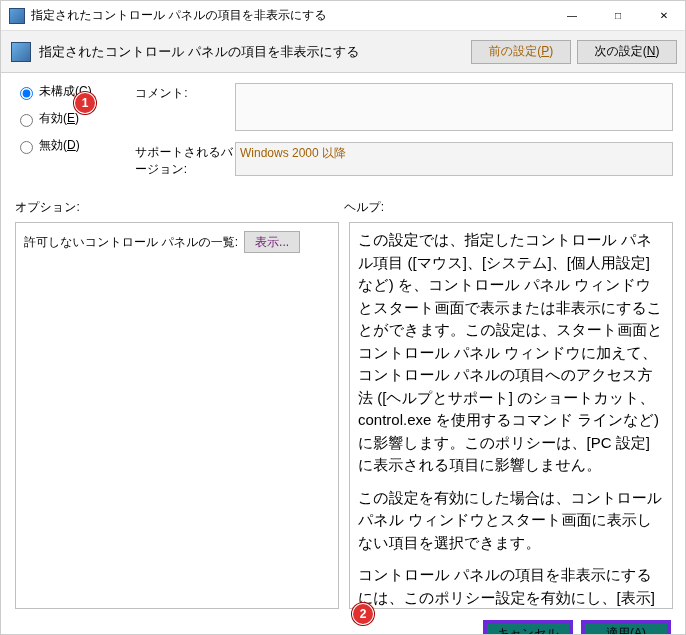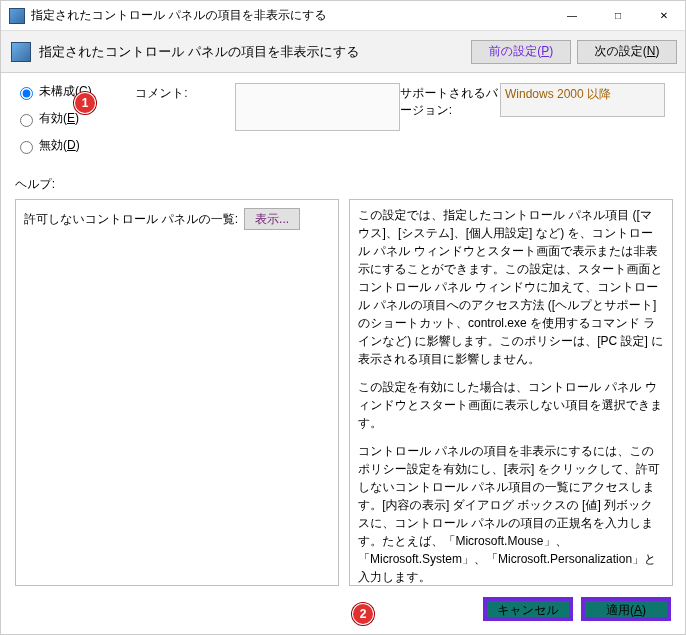--- a/index.html
+++ b/index.html
@@ -53,42 +53,42 @@
   .banner .btitle { flex:1; font-size: 13px; }
   .banner button {
     min-width: 100px;
     height: 24px;
     margin-left: 6px;
     background: #e1e1e1;
     border: 1px solid #adadad;
     font-size: 12px;
     padding: 0 10px;
   }
-  .banner button:disabled { color:#6d28d9; }
+  .banner button:disabled { color:#a16207; }
   
   .main {
     padding: 10px 14px 0 14px;
   }
   .toprow {
     display: flex;
   }
   .statecol {
     width: 120px;
   }
   .radio {
     display: flex;
     align-items: center;
     margin-bottom: 10px;
     font-size: 12px;
   }
   .radio input { margin-right: 6px; }
   .commentcol {
     flex: 1;
     display: flex;
-    flex-direction: row;
+    flex-direction: column;
   }
   .commentrow, .supportrow {
     display: flex;
     margin-bottom: 8px;
   }
   .clabel {
     width: 100px;
     padding-top: 2px;
   }
   .cfield {
@@ -119,21 +119,21 @@
     border: 1px solid #c0c0c0;
     flex: 1;
     padding: 8px;
     background: #fff;
     overflow: hidden;
     position: relative;
   }
   .panel.help {
     overflow-y: auto;
     padding: 6px 8px;
-    font-size: 12px;
+    font-size: 15px;
     line-height: 1.5;
   }
   .optline {
     display:flex;
     align-items:center;
     gap:6px;
   }
   .optline button {
     height: 22px;
     padding: 0 10px;
@@ -226,20 +226,21 @@
         <div class="supportrow">
           <div class="clabel">サポートされるバージョン:</div>
           <div class="cfield">
             <textarea class="tfield" rows="2" readonly="" style="">Windows 2000 以降</textarea>
           </div>
         </div>
       </div>
     </div>
 
     <div class="sectionlabels">
+      <div class="col1">オプション:</div>
       <div class="col2">ヘルプ:</div>
     </div>
 
     <div class="lowerboxes">
       <div class="panel">
         <div class="optline">
           <span>許可しないコントロール パネルの一覧:</span>
           <button disabled="">表示...</button>
         </div>
       </div>

